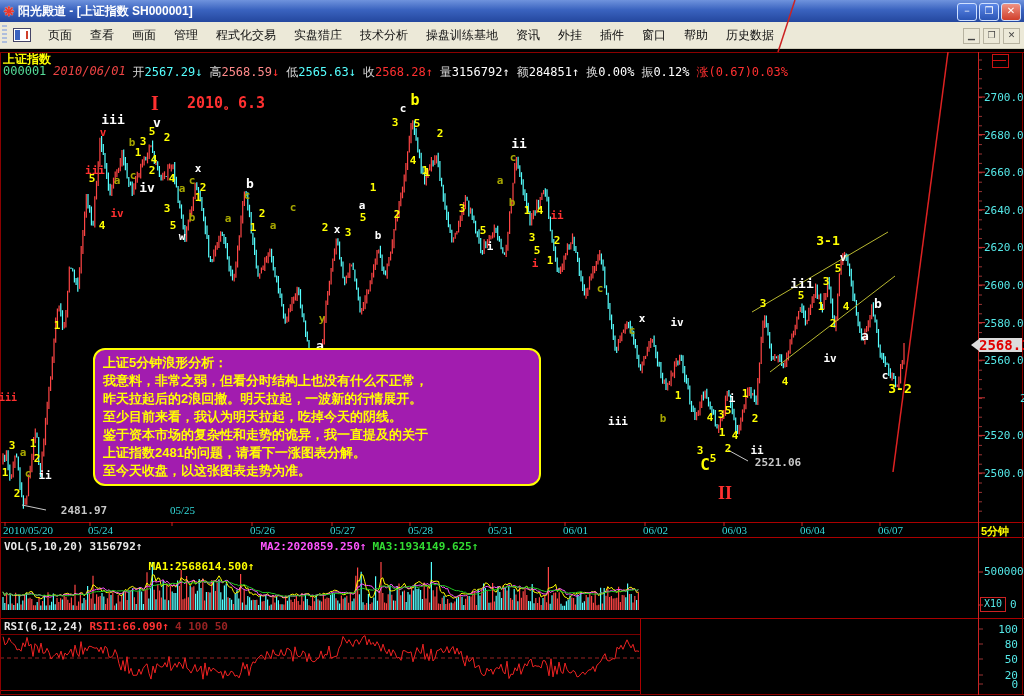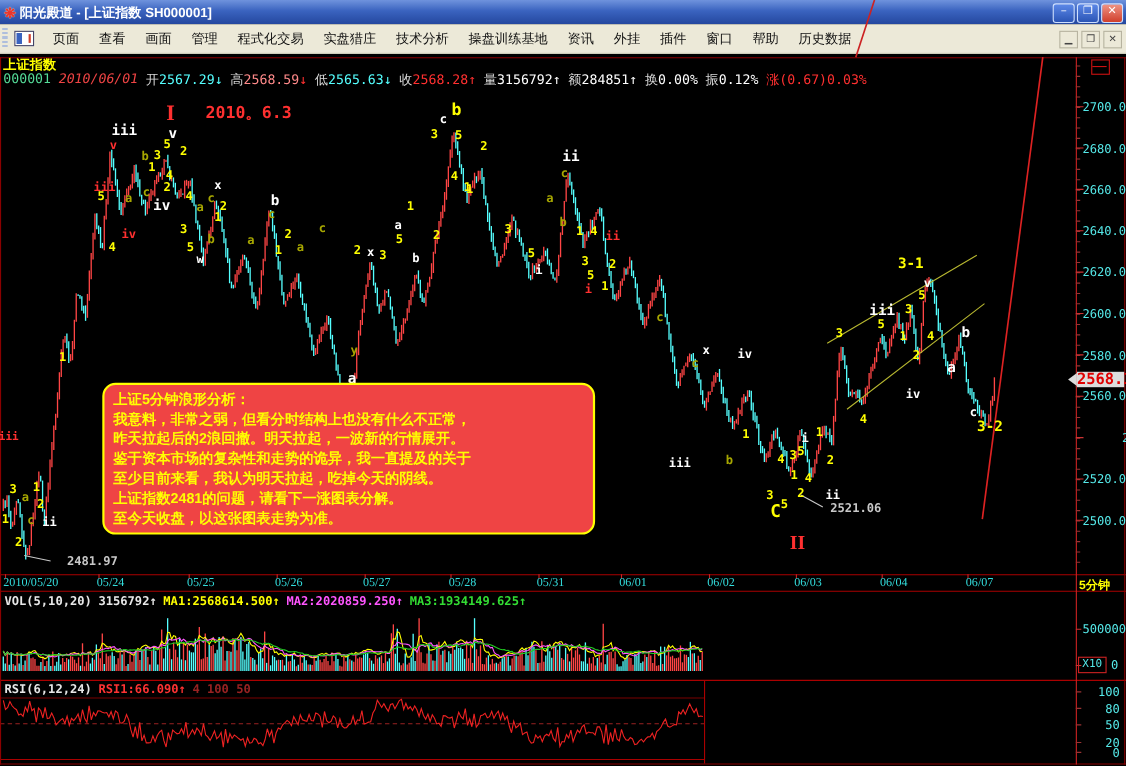--- a/index.html
+++ b/index.html
@@ -44,21 +44,21 @@
   #timeframe{left:981px;top:524px;color:#ffff00;font-size:11px;font-weight:bold;z-index:2;}
   #price-tag{left:979px;top:338px;width:43px;height:14px;background:#dcdcdc;color:#e00000;
     font-family:"DejaVu Sans Mono",monospace;font-size:14px;font-weight:bold;text-align:center;line-height:14px;z-index:3;}
   #tag-tri{left:971px;top:339px;width:0;height:0;border-top:6px solid transparent;
     border-bottom:6px solid transparent;border-right:8px solid #dcdcdc;z-index:3;}
   #mini-win-icon{left:992px;top:54px;width:15px;height:12px;border:1px solid #cc1111;z-index:2;}
   #mini-win-icon i{position:absolute;left:0;top:5px;width:13px;height:1px;background:#cc1111;display:block;}
   #x10-box{left:980px;top:597px;width:24px;height:13px;border:1px solid #cc2222;color:#55e8e8;
     font-family:"DejaVu Sans Mono",monospace;font-size:10px;text-align:center;line-height:12px;z-index:2;}
   
-  #analysis-box{left:93px;top:348px;width:428px;background:#ef4444;border:2px solid #ffff00;
+  #analysis-box{left:93px;top:348px;width:428px;background:#a21caf;border:2px solid #ffff00;
     border-radius:12px;padding:4px 8px;color:#ffff00;font-size:13px;font-weight:bold;
     line-height:18px;z-index:3;}
   
   .ind-row{position:absolute;left:4px;display:flex;gap:6px;z-index:2;white-space:nowrap;
     font-family:"DejaVu Sans Mono",monospace;font-size:11px;font-weight:bold;}
 </style>
 </head>
 <body>
 
 <div id="stage">
@@ -1110,43 +1110,43 @@
     </div>
   <div id="tag-tri" class="abs"></div>
   <div id="price-tag" class="abs">2568.3</div>
   <div id="timeframe" class="abs">5分钟</div>
   <div id="x10-box" class="abs">X10</div>
 
   <div id="analysis-box" class="abs">
     <div>上证5分钟浪形分析：</div>
     <div>我意料，非常之弱，但看分时结构上也没有什么不正常，</div>
     <div>昨天拉起后的2浪回撤。明天拉起，一波新的行情展开。</div>
+    <div>至少目前来看，我认为明天拉起，吃掉今天的阴线。</div>
     <div>鉴于资本市场的复杂性和走势的诡异，我一直提及的关于</div>
-    <div>至少目前来看，我认为明天拉起，吃掉今天的阴线。</div>
     <div>上证指数2481的问题，请看下一涨图表分解。</div>
     <div>至今天收盘，以这张图表走势为准。</div>
   </div>
 
   <div id="vol-row" class="ind-row" style="top:540px;">
       <span style="color: rgb(232, 232, 232);">VOL(5,10,20) </span>
       <span style="color: rgb(232, 232, 232);">3156792↑</span>
-      <span style="color: rgb(255, 255, 0);">MA1:2568614.500↑</span>
+      <span style="color: rgb(255, 255, 0); margin-top: 20px;">MA1:2568614.500↑</span>
       <span style="color: rgb(255, 85, 255);">MA2:2020859.250↑</span>
       <span style="color: rgb(51, 221, 51);">MA3:1934149.625↑</span>
     </div>
   <div id="rsi-row" class="ind-row" style="top:620px;">
       <span style="color: rgb(232, 232, 232);">RSI(6,12,24) </span>
       <span style="color: rgb(255, 51, 51);">RSI1:66.090↑</span>
       <span style="color: rgb(153, 34, 34);">4 100 50</span>
     </div>
 
   <div id="labels">
       <span class="date-label" style="left: 3px; top: 524px;">2010/05/20</span>
       <span class="date-label" style="left: 88px; top: 524px;">05/24</span>
-      <span class="date-label" style="left: 170px; top: 524px;">05/25</span>
+      <span class="date-label" style="left: 170px; top: 504px;">05/25</span>
       <span class="date-label" style="left: 250px; top: 524px;">05/26</span>
       <span class="date-label" style="left: 330px; top: 524px;">05/27</span>
       <span class="date-label" style="left: 408px; top: 524px;">05/28</span>
       <span class="date-label" style="left: 488px; top: 524px;">05/31</span>
       <span class="date-label" style="left: 563px; top: 524px;">06/01</span>
       <span class="date-label" style="left: 643px; top: 524px;">06/02</span>
       <span class="date-label" style="left: 722px; top: 524px;">06/03</span>
       <span class="date-label" style="left: 800px; top: 524px;">06/04</span>
       <span class="date-label" style="left: 878px; top: 524px;">06/07</span>
       <span class="axlbl" style="left: 984px; top: 92px;">2700.0</span>

